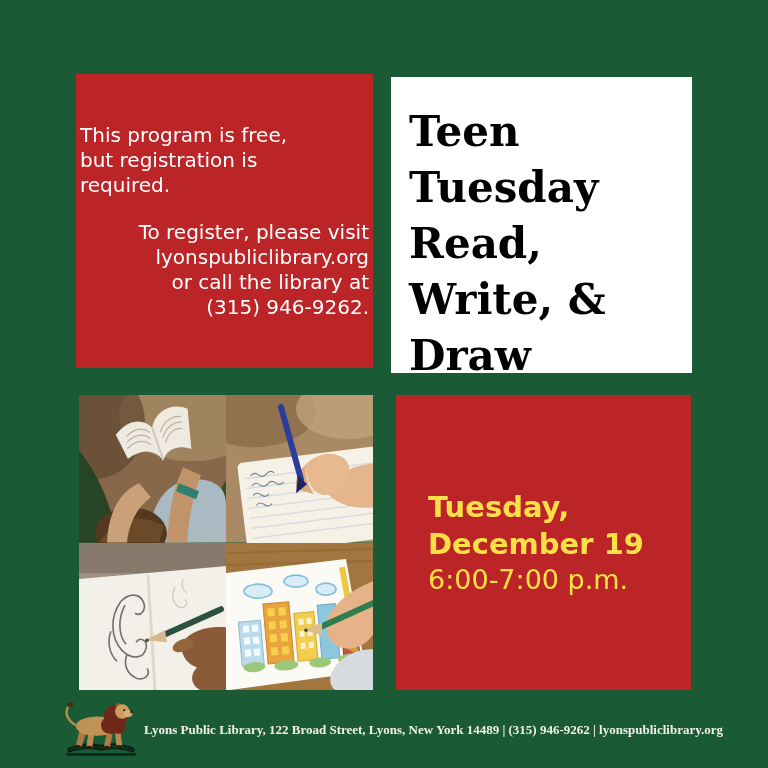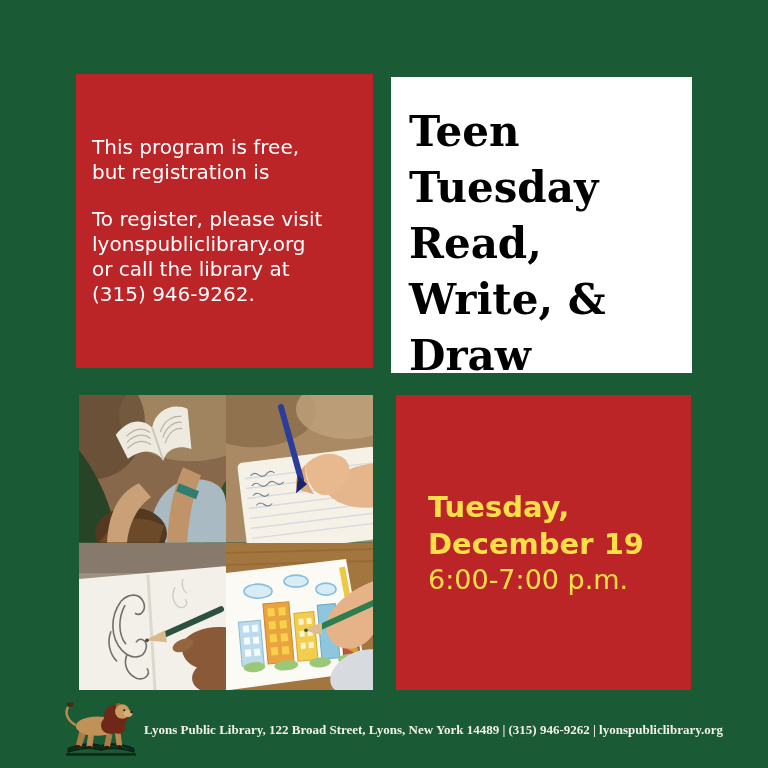--- a/index.html
+++ b/index.html
@@ -6,24 +6,24 @@
   .canvas {
     position:relative; width:768px; height:768px; overflow:hidden;
     background:#1a5a35; font-family:"DejaVu Sans", sans-serif;
   }
   .box { position:absolute; }
   
   .info-box {
     left:76px; top:74px; width:297px; height:294px;
     background:#bc2528; color:#ffffff;
     display:flex; flex-direction:column; justify-content:center;
-    padding:0 16px; box-sizing:border-box;
+    padding:0 4px; box-sizing:border-box;
   }
   .info-box .ln { font-size:20px; line-height:25px; white-space:nowrap; }
-  .info-box .para2 { margin-top:22px; }
+  .info-box .para2 { margin-top:22px;text-align:right; }
   
   .title-box {
     left:391px; top:77px; width:301px; height:296px;
     background:#ffffff; color:#000000;
     padding:27px 0 0 18px; box-sizing:border-box;
   }
   .title-box .title-ln {
     font-family:"DejaVu Serif", serif; font-weight:700;
     font-size:42px; line-height:56px; white-space:nowrap;
   }
@@ -56,20 +56,21 @@
 </style>
 </head>
 <body>
 
 <div class="canvas">
 
   <div class="box info-box">
     <div class="para1">
       <div class="ln">This program is free,</div>
       <div class="ln">but registration is</div>
+      <div class="ln">required.</div>
     </div>
     <div class="para2">
       <div class="ln">To register, please visit</div>
       <div class="ln">lyonspubliclibrary.org</div>
       <div class="ln">or call the library at</div>
       <div class="ln">(315) 946-9262.</div>
     </div>
   </div>
 
   <div class="box title-box">

